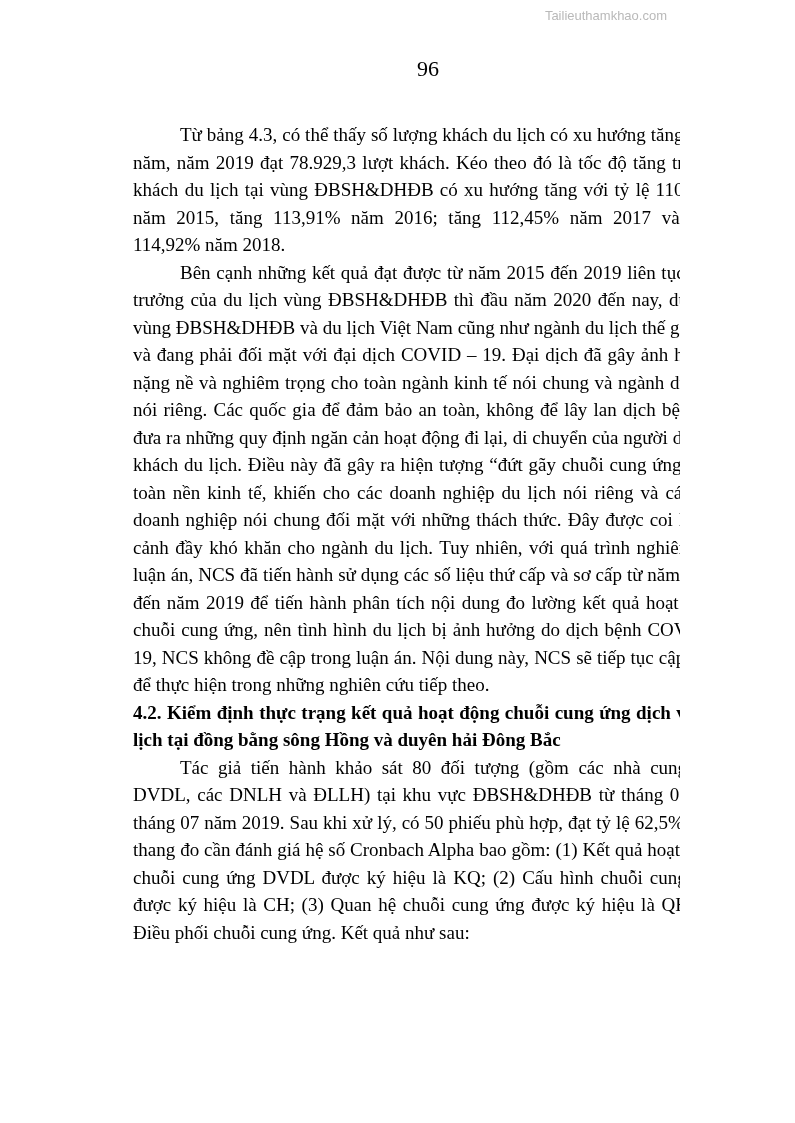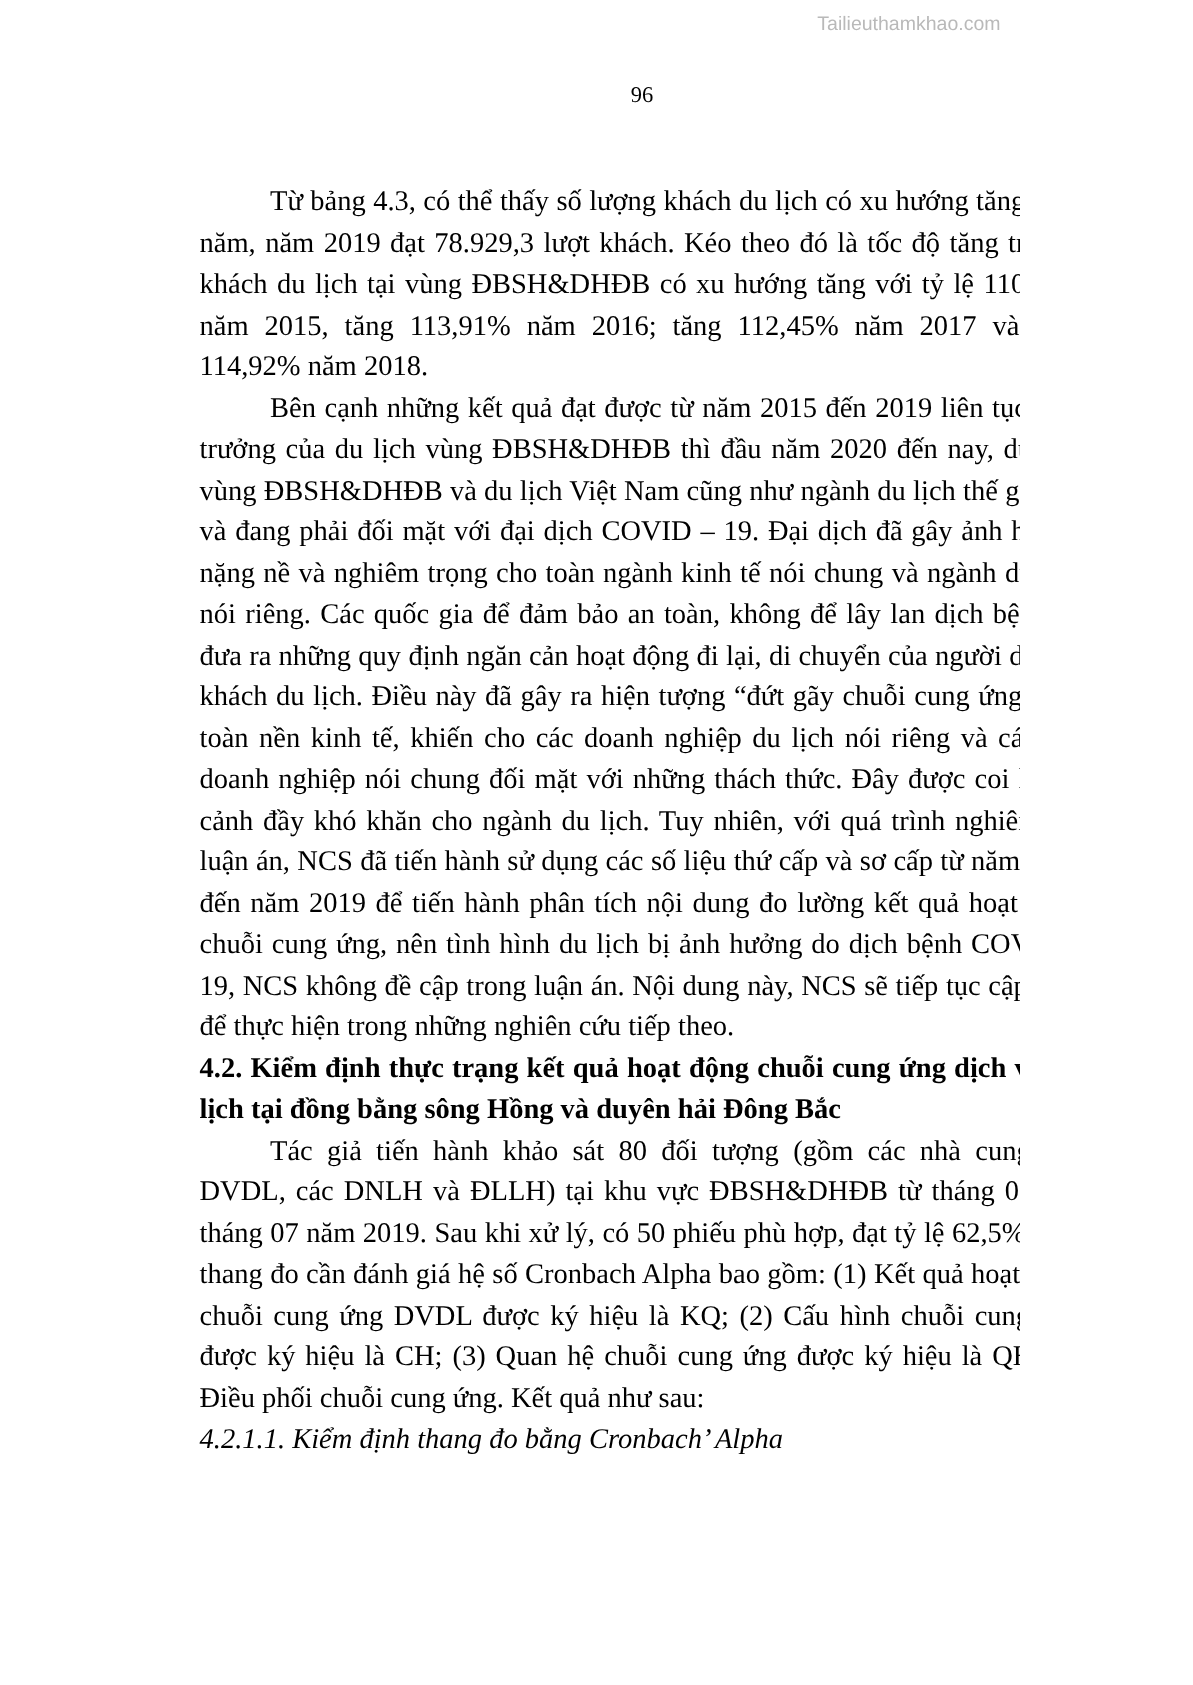--- a/index.html
+++ b/index.html
@@ -20,21 +20,21 @@
     font-family: "Liberation Sans", sans-serif;
     font-size: 13px;
     color: #b9b9b9;
   }
   .page-number {
     position: absolute;
     top: 56px;
     left: 133px;
     width: 590px;
     text-align: center;
-    font-size: 15px;
+    font-size: 22px;
   }
   .content {
     position: absolute;
     top: 121px;
     left: 133px;
     width: 590px;
     font-size: 19px;
     line-height: 27.5px;
     text-align: justify;
   }
@@ -71,18 +71,17 @@
 
     <p class="para">Từ bảng 4.3, có thể thấy số lượng khách du lịch có xu hướng tăng từng năm, năm 2019 đạt 78.929,3 lượt khách. Kéo theo đó là tốc độ tăng trưởng khách du lịch tại vùng ĐBSH&amp;DHĐB có xu hướng tăng với tỷ lệ 110,72% năm 2015, tăng 113,91% năm 2016; tăng 112,45% năm 2017 và tăng 114,92% năm 2018.</p>
 
     <p class="para">Bên cạnh những kết quả đạt được từ năm 2015 đến 2019 liên tục tăng trưởng của du lịch vùng ĐBSH&amp;DHĐB thì đầu năm 2020 đến nay, du lịch vùng ĐBSH&amp;DHĐB và du lịch Việt Nam cũng như ngành du lịch thế giới đã và đang phải đối mặt với đại dịch COVID – 19. Đại dịch đã gây ảnh hưởng nặng nề và nghiêm trọng cho toàn ngành kinh tế nói chung và ngành du lịch nói riêng. Các quốc gia để đảm bảo an toàn, không để lây lan dịch bệnh đã đưa ra những quy định ngăn cản hoạt động đi lại, di chuyển của người dân và khách du lịch. Điều này đã gây ra hiện tượng “đứt gãy chuỗi cung ứng” cho toàn nền kinh tế, khiến cho các doanh nghiệp du lịch nói riêng và các các doanh nghiệp nói chung đối mặt với những thách thức. Đây được coi là bối cảnh đầy khó khăn cho ngành du lịch. Tuy nhiên, với quá trình nghiên cứu luận án, NCS đã tiến hành sử dụng các số liệu thứ cấp và sơ cấp từ năm 2015 đến năm 2019 để tiến hành phân tích nội dung đo lường kết quả hoạt động chuỗi cung ứng, nên tình hình du lịch bị ảnh hưởng do dịch bệnh COVID – 19, NCS không đề cập trong luận án. Nội dung này, NCS sẽ tiếp tục cập nhật để thực hiện trong những nghiên cứu tiếp theo.</p>
 
     <div class="heading-bold">4.2. Kiểm định thực trạng kết quả hoạt động chuỗi cung ứng dịch vụ du lịch tại đồng bằng sông Hồng và duyên hải Đông Bắc</div>
 
 
     <p class="para">Tác giả tiến hành khảo sát 80 đối tượng (gồm các nhà cung cấp DVDL, các DNLH và ĐLLH) tại khu vực ĐBSH&amp;DHĐB từ tháng 05 đến tháng 07 năm 2019. Sau khi xử lý, có 50 phiếu phù hợp, đạt tỷ lệ 62,5%. Các thang đo cần đánh giá hệ số Cronbach Alpha bao gồm: (1) Kết quả hoạt động chuỗi cung ứng DVDL được ký hiệu là KQ; (2) Cấu hình chuỗi cung ứng được ký hiệu là CH; (3) Quan hệ chuỗi cung ứng được ký hiệu là QH; (4) Điều phối chuỗi cung ứng. Kết quả như sau:</p>
 
-    <div class="heading-italic">4.2.1.1. Kiểm định thang đo bằng Cronbach’ Alpha</div>
 
 
   </div>
 
 </div>
 
 </body></html>

